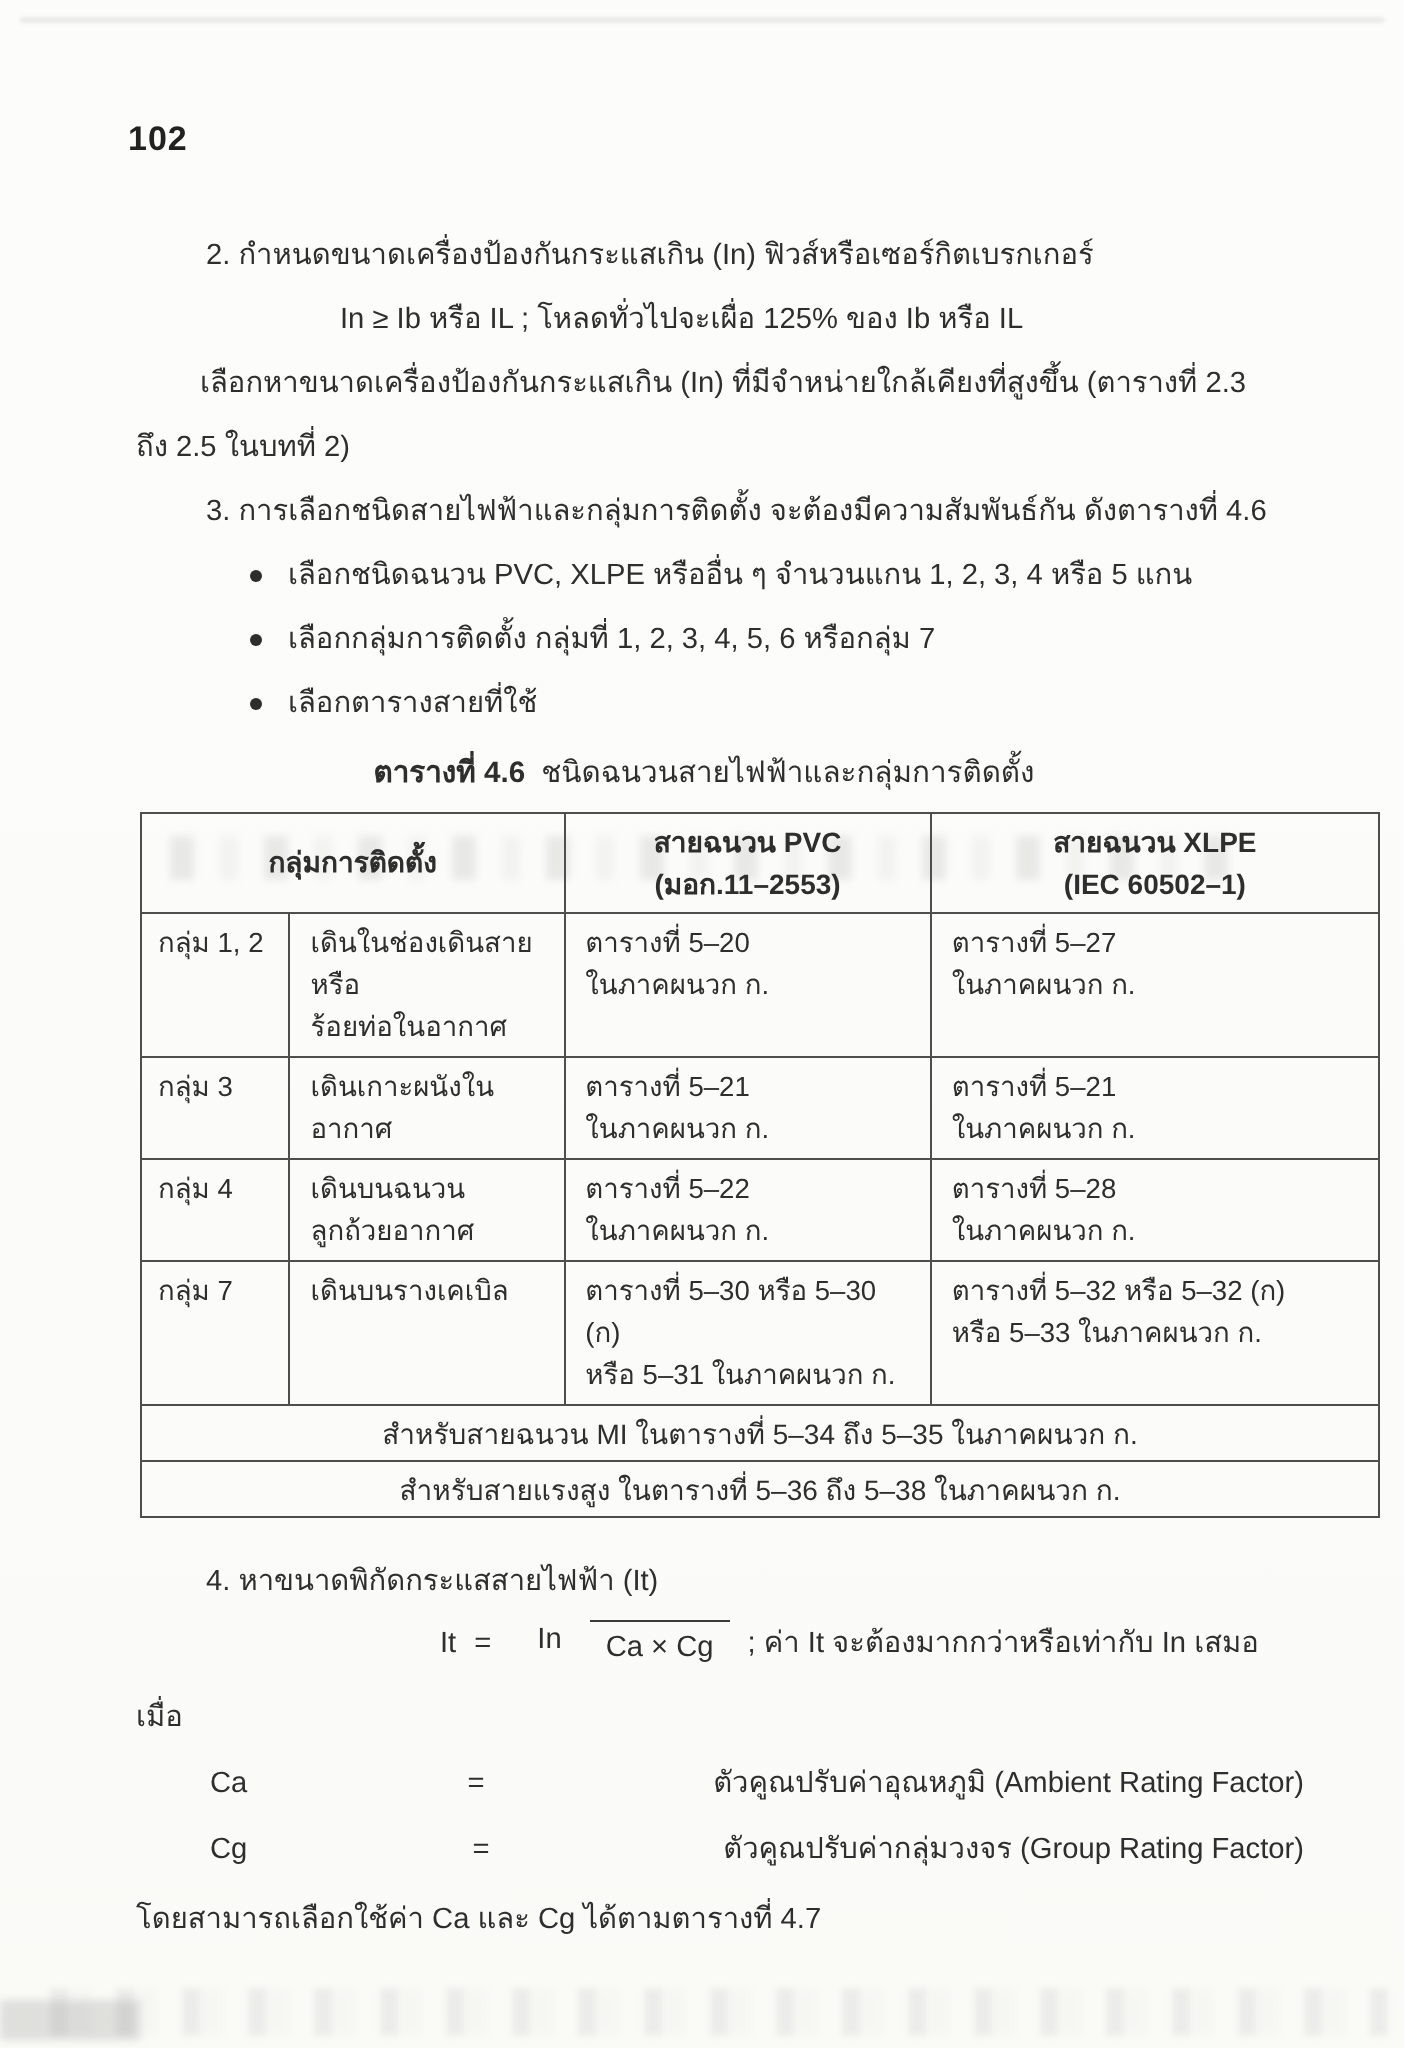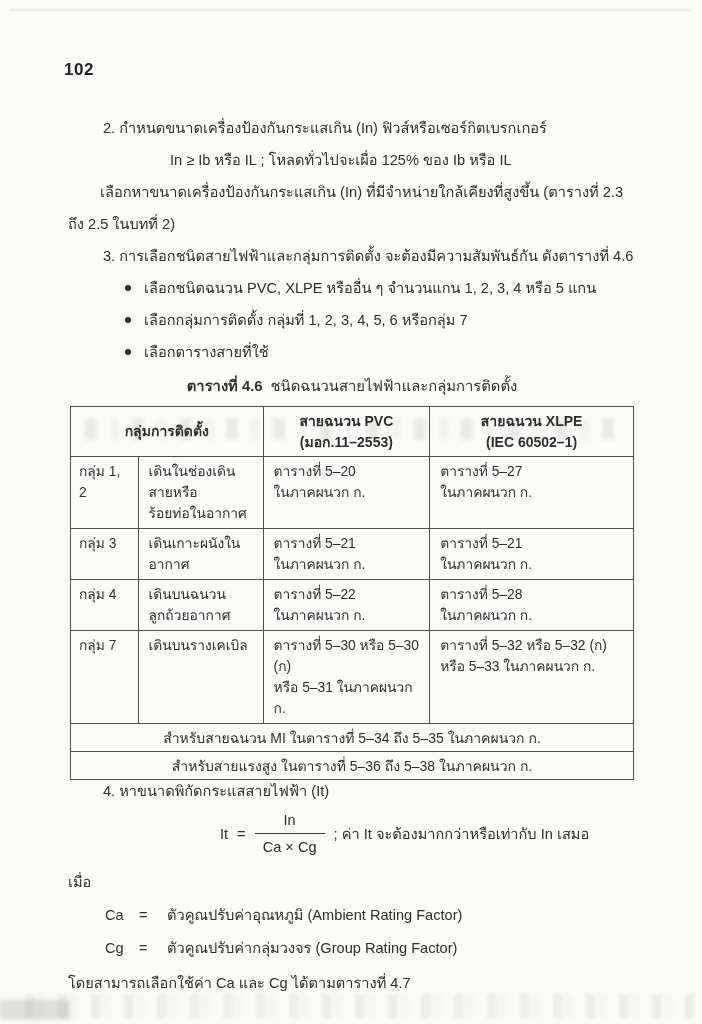--- a/index.html
+++ b/index.html
@@ -41,40 +41,40 @@
   .sec3 { position:absolute; top:240px; left:68px; right:56px; }
   .sec3 .intro { text-indent:35px; }
   .bullet-line { display:flex; align-items:center; }
   .bullet-dot { width:6px; height:6px; border-radius:50%; background:#2e2e2e;
     margin-left:57px; margin-right:13px; flex:0 0 auto; }
 
   .table-caption { position:absolute; top:374px; left:70px; width:564px;
     text-align:center; font-size:14.8px; }
   .table-caption .cap-bold { font-weight:bold; margin-right:8px; }
 
-  table.main { position:absolute; top:406px; left:70px; width:564px;
+  table.main { position:absolute; top:406px; left:70px; width:620px;
     border-collapse:collapse; table-layout:fixed; font-size:13.8px; }
   table.main th, table.main td { border:1px solid #4e4e4c; }
   table.main th { font-weight:bold; height:50px; text-align:center;
     vertical-align:middle; line-height:21px; font-size:14px; }
   table.main tbody td { vertical-align:top; padding:4px 8px 4px 10px;
     line-height:21px; height:48px; }
   table.main tbody td.cell-group { padding-left:8px; }
   table.main td.footnote-cell { text-align:center; height:28px;
     vertical-align:middle; padding:2px 4px; line-height:20px; font-size:14px; }
 
   .sec4 { position:absolute; top:780px; left:68px; right:50px; font-size:14.6px; }
   .sec4 .intro { text-indent:35px; line-height:22px; }
   .formula-row { display:flex; align-items:center; gap:9px;
     margin-top:8px; margin-left:152px; line-height:20px; }
-  .fraction { display:inline-flex; flex-direction:column; text-align:center; }
+  .fraction { display:inline-flex; flex-direction:row; text-align:center; }
   .fraction .num { padding:0 14px 3px; }
   .fraction .den { border-top:1.6px solid #3a3a3a; padding:3px 8px 0; }
   .where-label { margin-top:14px; line-height:22px; }
-  .def-row { display:flex; margin-left:37px; margin-top:11px; line-height:22px; }
+  .def-row { display:flex; margin-left:37px; margin-top:11px; line-height:22px;justify-content:space-between; }
   .def-sym { width:34px; }
   .def-eq { width:28px; text-align:left; }
   .closing { margin-top:13px; line-height:22px; }
 </style>
 </head>
 <body>
 
 <div class="page">
 
   <div class="artifact artifact-top"></div>

